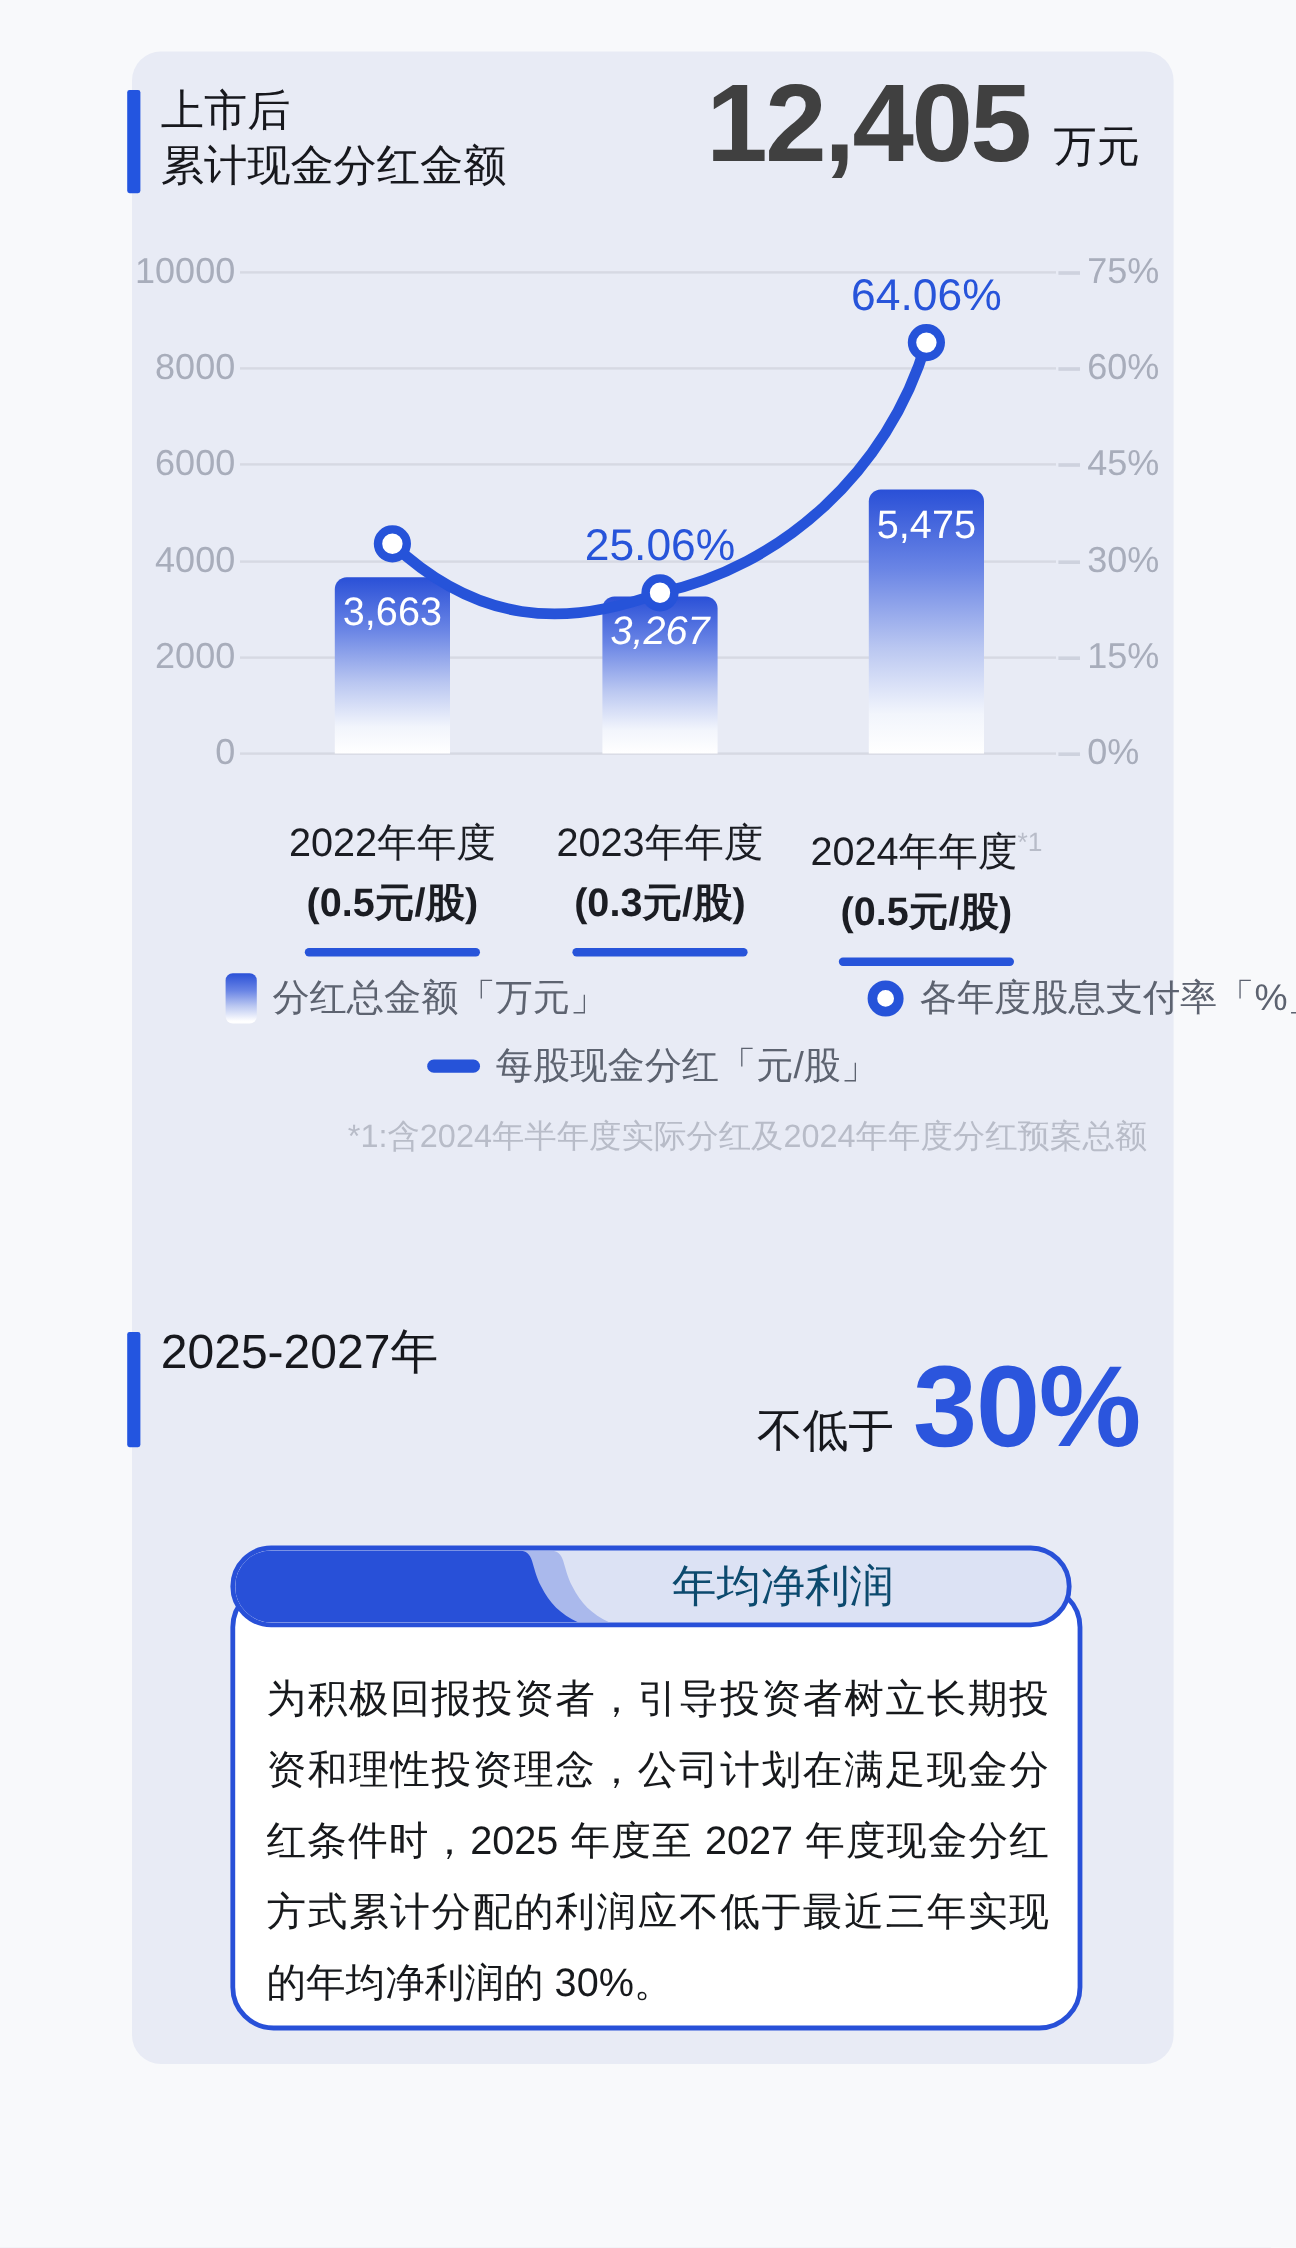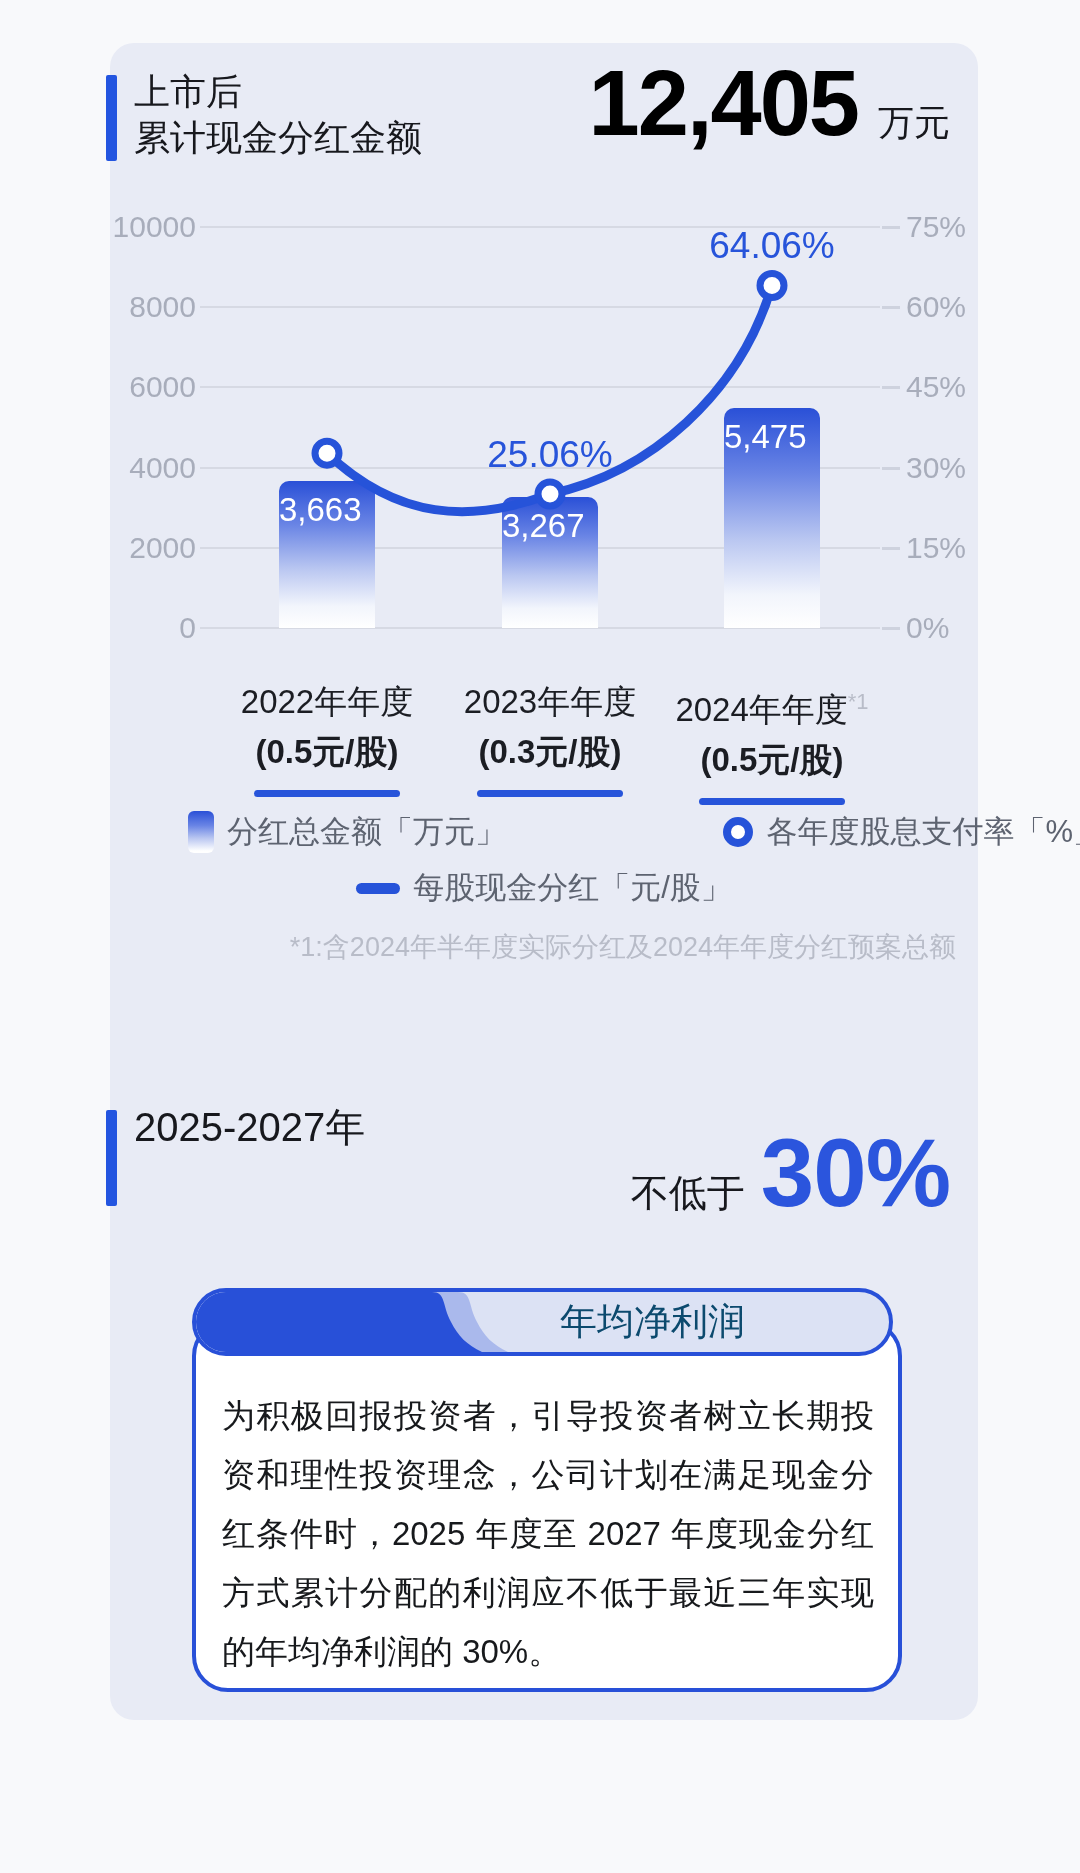--- a/index.html
+++ b/index.html
@@ -14,34 +14,34 @@
     background:#e8ebf5;border-radius:24px;
   }
   
   .accent{position:absolute;width:11px;background:#2355e0;border-radius:2px;}
   .accent1{left:-4px;top:32px;height:86px;}
   .accent2{left:-4px;top:1067px;height:96px;}
   .sec-title{position:absolute;color:#17181d;font-weight:500;}
   .sec-title1{left:24px;top:26px;font-size:36px;line-height:46px;}
   .sec-title2{left:24px;top:1058px;font-size:40px;line-height:53px;}
   .headline{position:absolute;right:28px;top:10px;display:flex;align-items:baseline;}
-  .headline .big{font-size:92px;font-weight:bold;color:#000000;letter-spacing:-2px;line-height:1.1;}
+  .headline .big{font-size:92px;font-weight:bold;color:#404040;letter-spacing:-2px;line-height:1.1;}
   .headline .unit{font-size:36px;color:#17181d;margin-left:20px;font-weight:500;}
   .sec2-value{position:absolute;right:28px;top:1080px;display:flex;align-items:baseline;}
   .sec2-value .prefix{font-size:38px;color:#17181d;margin-right:16px;font-weight:500;}
   .sec2-value .big{font-size:96px;font-weight:bold;color:#2b55dd;line-height:1.05;letter-spacing:-1px;}
   
   #chart-area{position:absolute;left:0;top:0;width:868px;height:1220px;pointer-events:none;}
   .gridline{position:absolute;left:90px;width:680px;height:2px;background:#d6d9e3;}
   .tick-left{position:absolute;left:0;width:86px;text-align:right;font-size:30px;color:#a8adbb;}
   .tick-dash{position:absolute;left:772px;width:18px;height:3px;background:#ced2de;}
   .tick-right{position:absolute;left:796px;font-size:30px;color:#a8adbb;}
   .bar{position:absolute;border-radius:10px 10px 0 0;
     background:linear-gradient(180deg,#2a50d7 0%,#6a85e5 30%,#bac7f1 60%,#f2f5fc 85%,#ffffff 100%);}
-  .bar-label{position:absolute;text-align:left;color:#ffffff;font-size:33px;font-weight:500;}
+  .bar-label{position:absolute;text-align:center;color:#ffffff;font-size:33px;font-weight:500;}
   .pct-label{position:absolute;width:220px;text-align:center;color:#2754da;font-size:37px;font-weight:500;}
   #line-svg{position:absolute;left:0;top:0;}
   .xcat{position:absolute;width:224px;text-align:center;}
   .xcat .year{font-size:33px;color:#1b1d23;font-weight:500;line-height:44px;}
   .xcat .year sup{font-size:22px;color:#b8bcc8;font-weight:400;}
   .xcat .sub{font-size:33px;color:#1b1d23;font-weight:700;line-height:44px;margin-top:6px;}
   .xcat .uline{width:146px;height:7px;border-radius:4px;background:#2754da;margin:16px auto 0;}
   
   .legend-row1{position:absolute;left:0;top:768px;width:1008px;display:flex;justify-content:space-between;
     padding:0 14px 0 78px;box-sizing:border-box;}
@@ -104,21 +104,21 @@
       <div class="tick-left" style="top: 487.8px;">2000</div>
       <div class="tick-dash" style="top: 503.8px;"></div>
       <div class="tick-right" style="top: 487.8px;">15%</div>
       <div class="gridline" style="top: 584px;"></div>
       <div class="tick-left" style="top: 568px;">0</div>
       <div class="tick-dash" style="top: 584px;"></div>
       <div class="tick-right" style="top: 568px;">0%</div>
       <div class="bar" style="left: 169px; top: 438.114px; width: 96px; height: 146.886px;"></div>
       <div class="bar-label" style="left: 169px; top: 448.114px; width: 96px;">3,663</div>
       <div class="bar" style="left: 392px; top: 453.993px; width: 96px; height: 131.007px;"></div>
-      <div class="bar-label" style="left: 392px; top: 463.993px; width: 96px;">3,267</div>
+      <div class="bar-label" style="left: 392px; top: 463.993px; width: 96px; font-style: italic;">3,267</div>
       <div class="bar" style="left: 614px; top: 365.452px; width: 96px; height: 219.547px;"></div>
       <div class="bar-label" style="left: 614px; top: 375.452px; width: 96px;">5,475</div>
       <svg id="line-svg" width="868" height="1677">
         <path d="M217,410.164 C287,476.164 360,481.0125333333333 440,451.0125333333333 C540,430.0125333333333 630,350.4925333333333 662,242.4925333333333" fill="none" stroke="#2653d9" stroke-width="9" stroke-linecap="round"></path>
         <circle cx="217" cy="410.164" r="12" fill="#ffffff" stroke="#2653d9" stroke-width="7"></circle>
         <circle cx="440" cy="451.0125333333333" r="12" fill="#ffffff" stroke="#2653d9" stroke-width="7"></circle>
         <circle cx="662" cy="242.4925333333333" r="12" fill="#ffffff" stroke="#2653d9" stroke-width="7"></circle>
       </svg>
       <div class="pct-label" style="left: 330px; top: 391.013px;">25.06%</div>
       <div class="pct-label" style="left: 552px; top: 182.493px;">64.06%</div>

